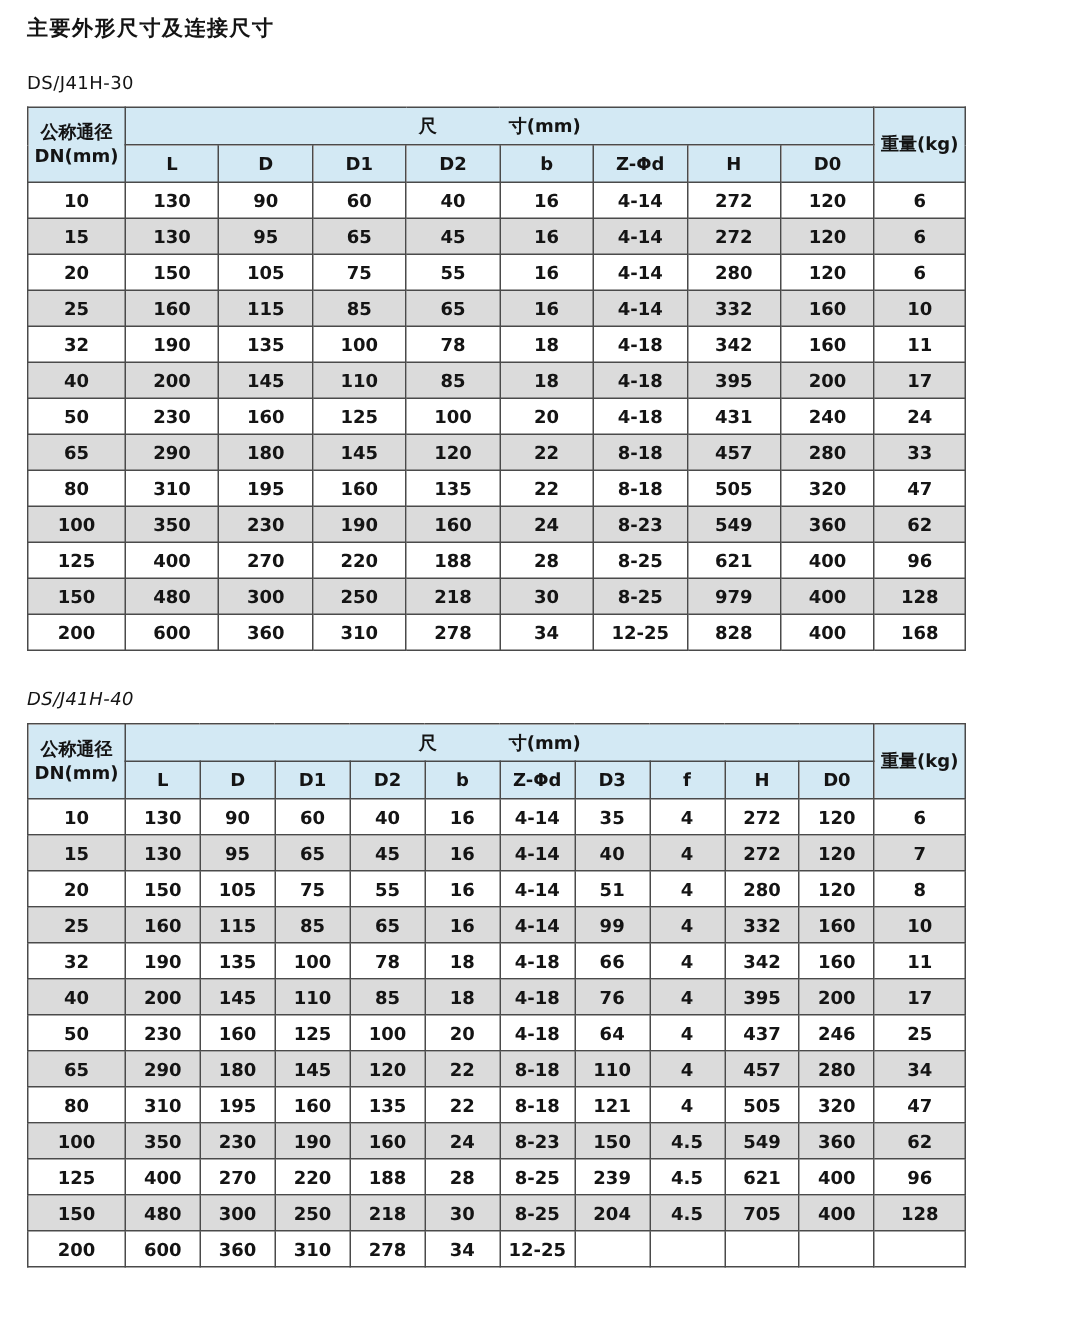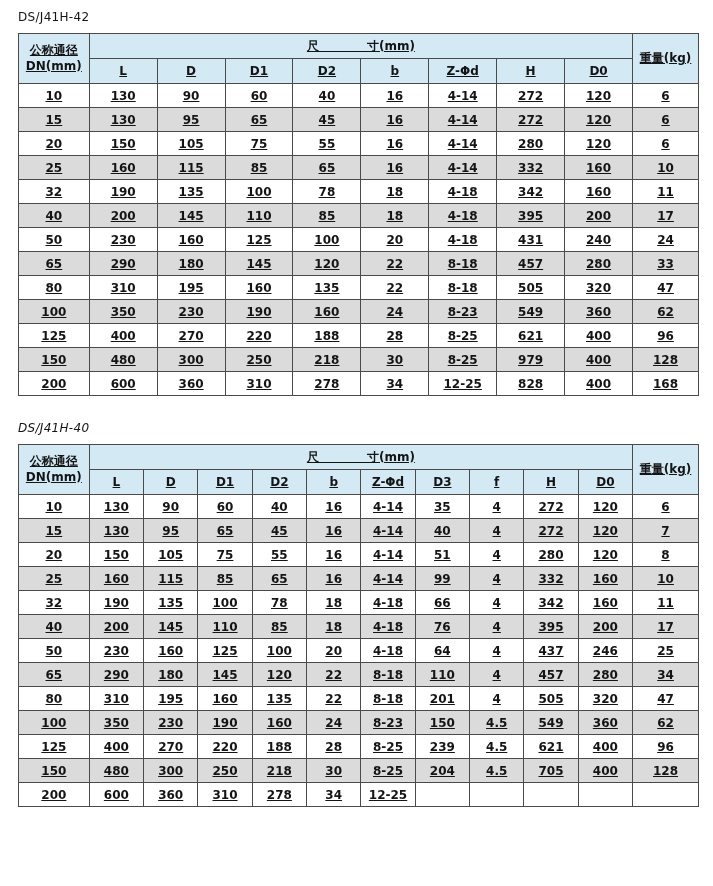--- a/index.html
+++ b/index.html
@@ -21,22 +21,21 @@
   .model-label {
     font-size: 12px;
     font-weight: 400;
     margin-bottom: 9px;
     letter-spacing: 0.3px;
   }
   .model-label.second { margin-top: 25px; font-style: italic; }
   table.spec {
     border-collapse: collapse;
     table-layout: fixed;
-    width: 681px;
-    text-decoration: underline;
+    width: 626px;
   }
   table.spec th, table.spec td {
     border: 1px solid #4a4a4a;
     text-align: center;
     vertical-align: middle;
     font-size: 12px;
     font-weight: bold;
     overflow: hidden;
     white-space: nowrap;
   }
@@ -49,22 +48,23 @@
   table.spec th.wt-col { width: 9.7%; }
   table.spec th.dn-col div { line-height: 1.3; font-size: 12px; }
   table.spec tbody td { height: 24px; background: #ffffff; }
   table.spec tbody tr.alt td { background: #dbdbdb; }
 </style>
 </head>
 <body>
 
 <div class="page">
 
-
-  <div class="model-label">DS/J41H-42</div>
+  <div class="page-title">主要外形尺寸及连接尺寸</div>
+
+  <div class="model-label">DS/J41H-30</div>
 
   <table class="spec">
       <thead>
         <tr>
           <th rowspan="2" class="dn-col">
             <div>公称通径</div>
             <div>DN(mm)</div>
           </th>
           <th colspan="8">尺　　　　寸(mm)</th>
           <th rowspan="2" class="wt-col">重量(kg)</th>
@@ -379,21 +379,21 @@
           <td>34</td>
         </tr>
         <tr>
           <td>80</td>
           <td>310</td>
           <td>195</td>
           <td>160</td>
           <td>135</td>
           <td>22</td>
           <td>8-18</td>
-          <td>201</td>
+          <td>121</td>
           <td>4</td>
           <td>505</td>
           <td>320</td>
           <td>47</td>
         </tr>
         <tr class="alt">
           <td>100</td>
           <td>350</td>
           <td>230</td>
           <td>190</td>

